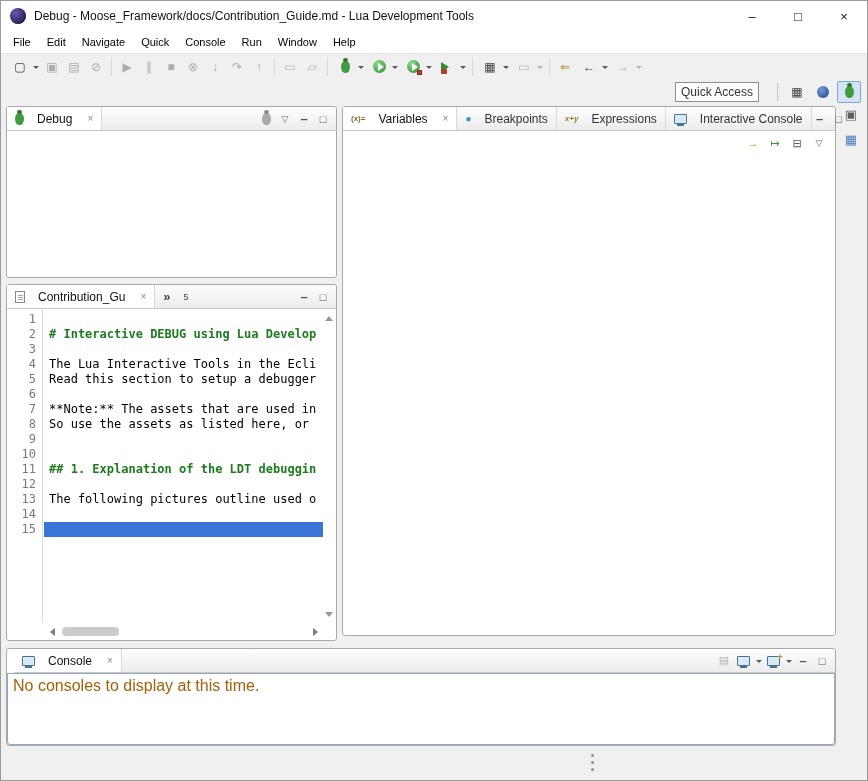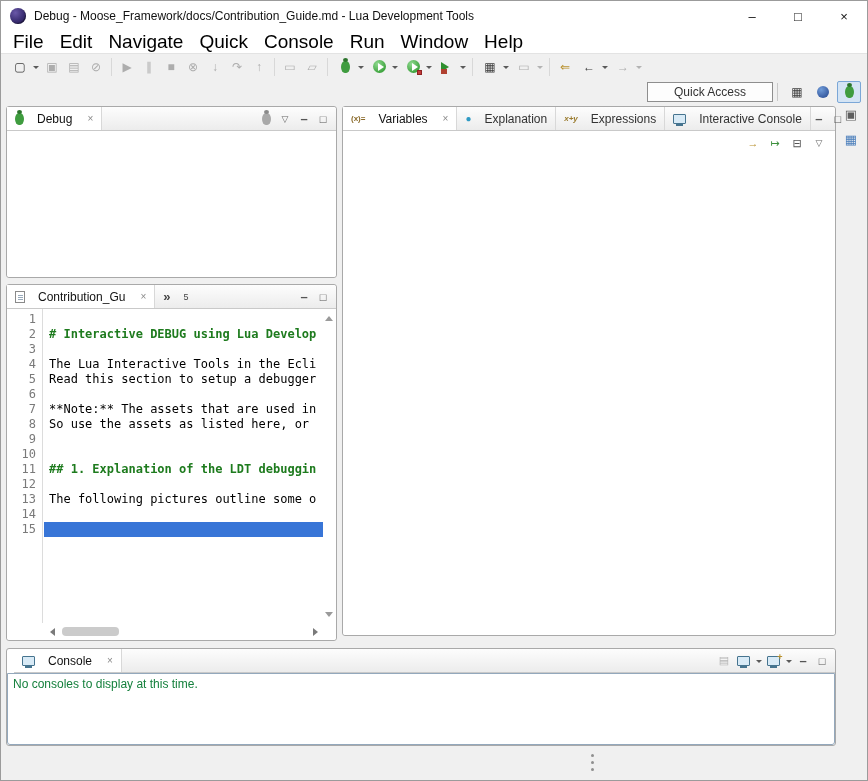--- a/index.html
+++ b/index.html
@@ -13,21 +13,21 @@
   
   .titlebar { position:absolute; left:0; top:0; width:100%; height:30px; background:#ffffff; display:flex; align-items:center; }
   .app-icon { width:16px; height:16px; margin:0 8px 0 9px; border-radius:50%;
     background:radial-gradient(circle at 34% 30%, #6a58a8 0%, #3a2d72 55%, #1d1547 100%);
     box-shadow:inset -1px -1px 0 rgba(0,0,0,.35); flex:0 0 auto; }
   .title-text { font-size:12px; color:#111; white-space:nowrap; overflow:hidden; }
   .win-controls { margin-left:auto; display:flex; height:30px; }
   .win-btn { width:46px; height:30px; display:flex; align-items:center; justify-content:center; font-size:13px; color:#111; cursor:default; }
   
   .menubar { position:absolute; left:0; top:30px; width:100%; height:22px; background:#ffffff; display:flex; align-items:center; padding-left:4px; }
-  .menu-item { padding:3px 8px; font-size:19px; color:#000; }
+  .menu-item { padding:3px 8px; font-size:11px; color:#000; }
   
   .toolbar { position:absolute; left:0; top:52px; width:100%; height:26px; background:#f0f0f0; border-top:1px solid #e3e3e3; display:flex; align-items:center; padding-left:6px; }
   .tbtn { display:flex; align-items:center; justify-content:center; min-width:20px; height:20px; margin:0 1px; font-size:12px; color:#3c3c3c; }
   .tbtn.dis { color:#adadad; }
   .tsep { width:1px; height:18px; background:#d8d8d8; margin:0 4px; }
   .car { width:0; height:0; border:3px solid transparent; border-top-color:#5a5a5a; margin:5px 0 0 2px; }
   .car.dis { border-top-color:#b3b3b3; }
   .combo { display:flex; align-items:center; margin:0 2px; }
   .bug { position:relative; width:9px; height:12px; background:#3f9c3f; border-radius:50%/58%; }
   .bug::before { content:""; position:absolute; top:-3px; left:2px; width:5px; height:4px; background:#2c742c; border-radius:50%; }
@@ -35,21 +35,21 @@
   .runc { position:relative; width:13px; height:13px; border-radius:50%; background:radial-gradient(circle at 35% 30%, #8fd98f, #1f8f1f); }
   .runc::after { content:""; position:absolute; left:5px; top:3px; width:0; height:0; border:4px solid transparent; border-left:6px solid #fff; }
   .badge-red { position:absolute; right:-2px; bottom:-2px; width:5px; height:5px; background:#c43a3a; border:1px solid #8e2222; }
   .ext-tri { width:0; height:0; border:5px solid transparent; border-left:8px solid #2f8f2f; position:relative; }
   .ext-box { position:absolute; left:-8px; top:2px; width:6px; height:5px; background:#b04030; }
   .monitor { position:relative; width:13px; height:10px; border:1px solid #46748f; background:#d8eaf6; border-radius:1px; }
   .monitor::after { content:""; position:absolute; left:2px; bottom:-3px; width:7px; height:2px; background:#46748f; }
   .mon-plus { position:absolute; right:-4px; top:-5px; font-size:9px; font-weight:bold; color:#b8912f; }
   
   .qa-row { position:absolute; left:0; top:78px; width:100%; height:25px; background:#f0f0f0; display:flex; align-items:center; justify-content:flex-end; padding-right:5px; }
-  .qa-box { border:1px solid #8e8e8e; background:#fdfdfd; font-size:12px; color:#333; padding:2px 26px; margin-right:4px; }
+  .qa-box { border:1px solid #8e8e8e; background:#fdfdfd; font-size:12px; color:#333; padding:2px 5px; margin-right:18px; }
   .vsep { width:1px; height:18px; background:#c9c9c9; margin-right:6px; }
   .pbtn { width:24px; height:22px; display:flex; align-items:center; justify-content:center; margin:0 1px; font-size:12px; color:#3c3c3c; border:1px solid transparent; }
   .pbtn.active { background:#d4e4f4; border:1px solid #7ba7d7; border-radius:2px; }
   .ldt-dot { width:12px; height:12px; border-radius:50%; background:radial-gradient(circle at 35% 30%, #6f9bd8, #23448c); }
   
   .vstack { position:absolute; background:#fff; border:1px solid #a9a9a9; border-radius:3px; }
   .vhead { position:relative; height:24px; background:linear-gradient(#fdfdfd,#ececec); border-bottom:1px solid #c9c9c9; border-radius:3px 3px 0 0; display:flex; align-items:stretch; }
   .tab { display:flex; align-items:center; gap:13px; padding:0 8px; font-size:12px; color:#333; border-right:1px solid #d8d8d8; white-space:nowrap; }
   .tab.active { background:#fff; color:#111; }
   .tab .tclose { font-size:10px; color:#8a8a8a; margin-left:2px; }
@@ -79,21 +79,21 @@
   .vsb { position:absolute; right:1px; top:3px; bottom:19px; width:11px; }
   .tri-u { position:absolute; top:0; left:1px; width:0; height:0; border:4px solid transparent; border-bottom:5px solid #9a9a9a; }
   .tri-d { position:absolute; bottom:0; left:1px; width:0; height:0; border:4px solid transparent; border-top:5px solid #9a9a9a; }
   
   .sub-toolbar { position:absolute; left:0; top:25px; right:0; height:22px; display:flex; align-items:center; justify-content:flex-end; gap:6px; padding-right:8px; background:#fff; }
   .vbadge { font-size:8px; font-weight:bold; color:#8a6a2a; }
   .bp-dot { font-size:10px; color:#2f9ac4; line-height:10px; }
   .ex-badge { font-size:8px; font-style:italic; font-weight:bold; color:#9a7b2d; }
   
   .con-content { position:absolute; left:0; top:24px; right:0; bottom:0; background:#fff; border:1px solid #93a8bc; border-radius:0 0 3px 3px; }
-  .con-msg { font-size:12px; color:#15803d; padding:3px 5px; }
+  .con-msg { font-size:16px; color:#a16207; padding:3px 5px; }
   
   .edge-strip { position:absolute; right:3px; top:106px; width:26px; display:flex; flex-direction:column; align-items:center; gap:10px; }
   .estrip-btn { font-size:13px; color:#5e5e5e; }
   .estrip-btn.blue { color:#4a7ebb; }
   .statusbar { position:absolute; left:0; top:745px; width:100%; height:36px; background:#f0f0f0; }
   .grip { position:absolute; left:590px; top:8px; display:flex; flex-direction:column; gap:4px; }
   .grip span { width:3px; height:3px; border-radius:50%; background:#8f8f8f; }
 </style>
 </head>
 <body>
@@ -261,21 +261,21 @@
           <div class="cl"></div>
           <div class="cl">The Lua Interactive Tools in the Ecli</div>
           <div class="cl">Read this section to setup a debugger</div>
           <div class="cl"></div>
           <div class="cl">**Note:** The assets that are used in</div>
           <div class="cl">So use the assets as listed here, or </div>
           <div class="cl"></div>
           <div class="cl"></div>
           <div class="cl heading">## 1. Explanation of the LDT debuggin</div>
           <div class="cl"></div>
-          <div class="cl">The following pictures outline some o</div>
+          <div class="cl">The following pictures outline used o</div>
           <div class="cl"></div>
           <div class="cl sel"></div>
         </div>
       <div class="hsb">
         <span class="hs-arr">
             <span class="tri-l"></span>
           </span>
         <span class="hs-track">
             <span class="hs-thumb"></span>
           </span>
@@ -292,21 +292,21 @@
 
   <section class="vstack" style="left:341px; top:105px; width:494px; height:530px;">
     <div class="vhead">
       <div class="tab active">
         <span class="vbadge">(x)=</span>
         <span>Variables</span>
         <span class="tclose">×</span>
       </div>
       <div class="tab">
         <span class="bp-dot">●</span>
-        <span>Explanation</span>
+        <span>Breakpoints</span>
       </div>
       <div class="tab">
         <span class="ex-badge">x+y</span>
         <span>Expressions</span>
       </div>
       <div class="tab">
         <span class="monitor"></span>
         <span>Interactive Console</span>
       </div>
       <div class="head-actions">

